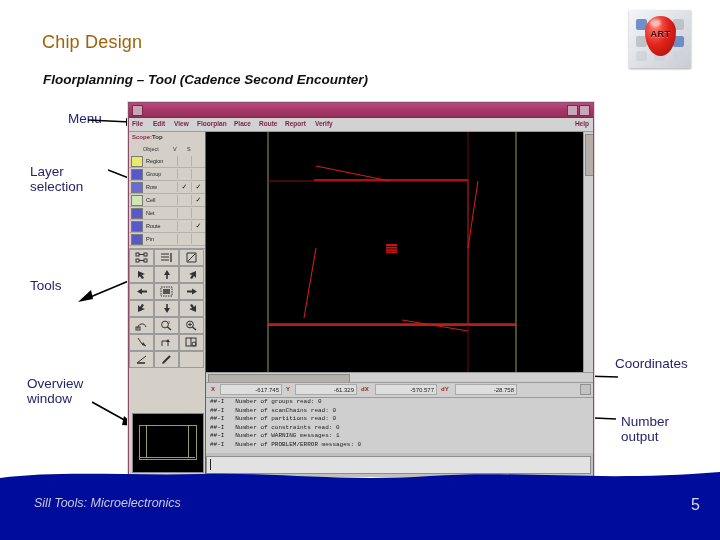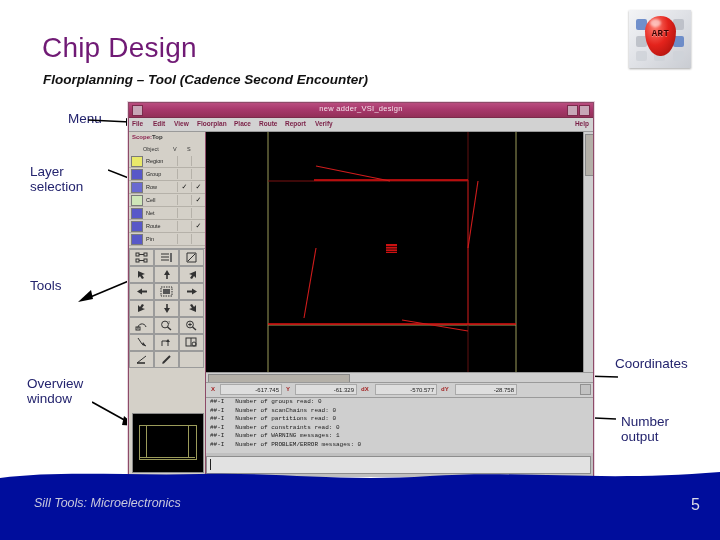--- a/index.html
+++ b/index.html
@@ -4,36 +4,35 @@
 <style>
   html,body{margin:0;padding:0;}
   body{
     width:720px;height:540px;overflow:hidden;position:relative;
     background:#ffffff;
     font-family:"Liberation Sans", sans-serif;
   }
   
   .slide-title{
     position:absolute;left:42px;top:32px;
-    font-size:28px;color:#701a75;letter-spacing:.2px;
+    font-size:18px;color:#a16207;letter-spacing:.2px;
     white-space:nowrap;
   }
   .slide-subtitle{
     position:absolute;left:43px;top:72px;
     font-size:13.5px;font-style:italic;font-weight:bold;color:#111;
     white-space:nowrap;
   }
   
   .logo{
     position:absolute;left:629px;top:10px;width:62px;height:58px;
     border-radius:0;
     background:linear-gradient(135deg,#f3f4f6 0%,#dfe1e6 50%,#c9ccd2 100%);
     box-shadow:0 1px 2px rgba(0,0,0,.35);
     overflow:hidden;
-    font-family:Liberation Mono, monospace;
   }
   .logo .tile{position:absolute;background:#5b7fc4;border-radius:2px;opacity:.85;}
   .logo .t1{left:7px;top:9px;width:11px;height:11px;}
   .logo .t2{left:44px;top:9px;width:11px;height:11px;background:#b8bcc4;}
   .logo .t3{left:7px;top:26px;width:11px;height:11px;background:#b8bcc4;}
   .logo .t4{left:44px;top:26px;width:11px;height:11px;}
   .logo .t5{left:7px;top:41px;width:11px;height:10px;background:#cfd2d8;}
   .logo .t6{left:25px;top:41px;width:11px;height:10px;background:#cfd2d8;}
   .logo .t7{left:44px;top:41px;width:11px;height:10px;background:#cfd2d8;}
   .logo .shield{
@@ -227,21 +226,20 @@
 </svg>
 <svg class="arrow" style="left:428px;top:403px;" width="190" height="18">
   <line x1="188" y1="16" x2="16" y2="8" stroke="#000" stroke-width="1.6"></line>
   <polygon points="2,8 16,3 16,13" fill="#000"></polygon>
 </svg>
 
 <div class="appwin">
 
   <div class="titlebar">
     <span class="tb-btn tb-left"></span>
-    <span class="ttl">new adder_VSI_design</span>
     <span class="tb-btn tb-r1"></span>
     <span class="tb-btn tb-r2"></span>
   </div>
 
   <div class="menubar">
     <span class="mi" style="left:3px">File</span>
     <span class="mi" style="left:24px">Edit</span>
     <span class="mi" style="left:45px">View</span>
     <span class="mi" style="left:68px">Floorplan</span>
     <span class="mi" style="left:105px">Place</span>

